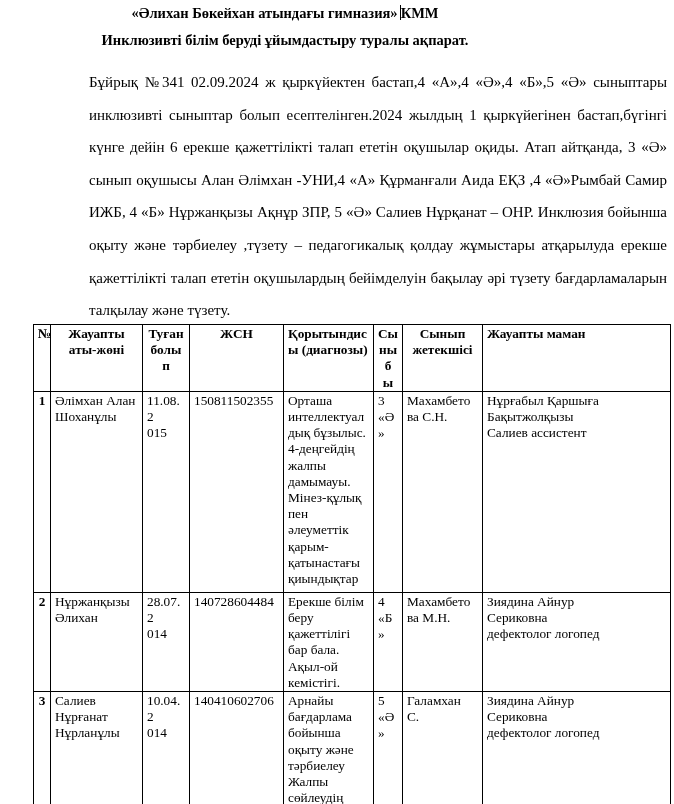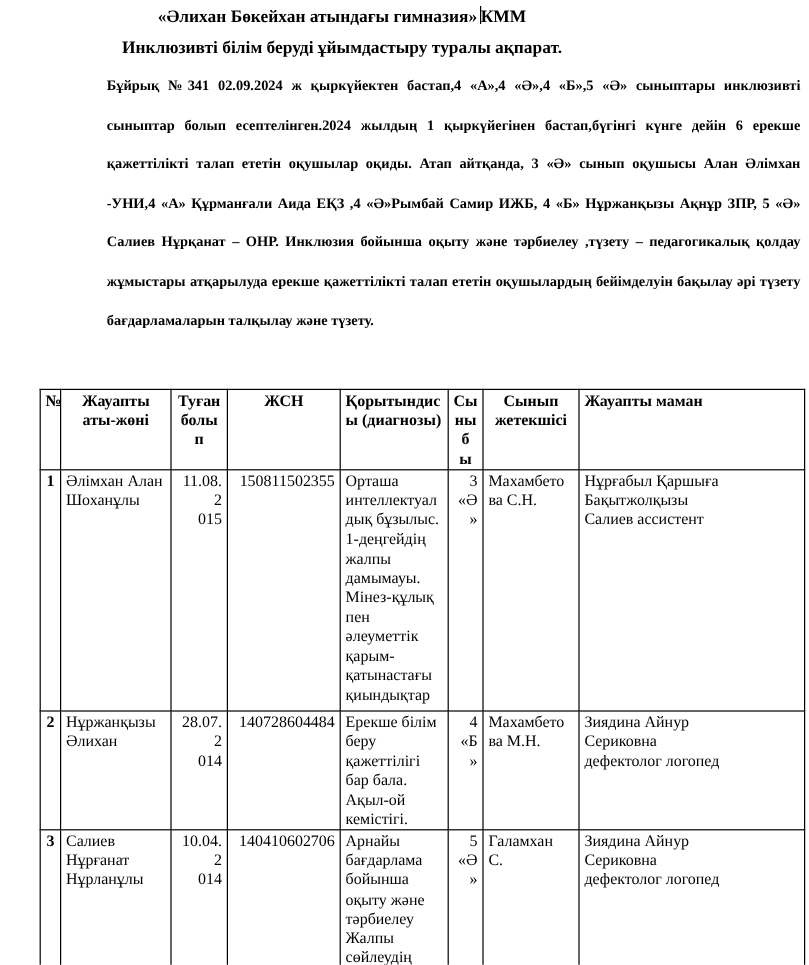--- a/index.html
+++ b/index.html
@@ -31,26 +31,25 @@
       width: 1px;
       height: 15px;
       background: #000;
       vertical-align: -2px;
       margin: 0 0 0 2px;
     }
     .para {
       position: absolute;
       left: 89px;
       width: 578px;
-      top: 55px;
-      font-size: 12px;
+      top: 66px;
+      font-size: 15px;
       line-height: 32.6px;
       text-align: justify;
       text-indent: 0;
-      font-weight: bold;
     }
     table.main {
       position: absolute;
       left: 33px;
       top: 324px;
       width: 638px;
       border-collapse: collapse;
       table-layout: fixed;
       font-size: 13.3px;
       line-height: 16.2px;
@@ -70,21 +69,21 @@
     table.main th.left { text-align: left; margin-left: 20px; }
     .c-num { width: 17px; }
     .c-name { width: 92px; }
     .c-birth { width: 47px; }
     .c-iin { width: 94px; }
     .c-diag { width: 90px; }
     .c-class { width: 29px; }
     .c-teacher { width: 80px; }
     .c-spec { width: auto; }
     td.num { font-weight: bold; text-align: center; }
-    td.center { text-align: right; }
+    td.center { text-align: left; }
     tr.hdr { height: 42px; }
     tr.r1 { height: 201px; }
     tr.r2 { height: 96px; }
     tr.r3 { height: 131px; }
     .ln { display: block; }
   </style>
 </head>
 <body>
 
 <div class="title title1"><span>«Әлихан Бөкейхан атындағы гимназия»</span><span class="cursor"></span><span>КММ</span></div>
@@ -133,21 +132,21 @@
   </tr>
 
   <tr class="r1">
     <td class="num">1</td>
     <td>Әлімхан Алан Шоханұлы</td>
     <td class="center">
           <span class="ln">11.08.2</span>
           <span class="ln">015</span>
         </td>
     <td class="center">150811502355</td>
-    <td>Орташа интеллектуалдық бұзылыс. 1-деңгейдің жалпы дамымауы. Мінез-құлық пен әлеуметтік қарым-қатынастағы қиындықтар</td>
+    <td>Орташа интеллектуалдық бұзылыс. 4-деңгейдің жалпы дамымауы. Мінез-құлық пен әлеуметтік қарым-қатынастағы қиындықтар</td>
     <td class="center">
           <span class="ln">3</span>
           <span class="ln">«Ә»</span>
         </td>
     <td>
           <span class="ln">Махамбето</span>
           <span class="ln">ва С.Н.</span>
         </td>
     <td>
           <span class="ln">Нұрғабыл Қаршыға</span>

